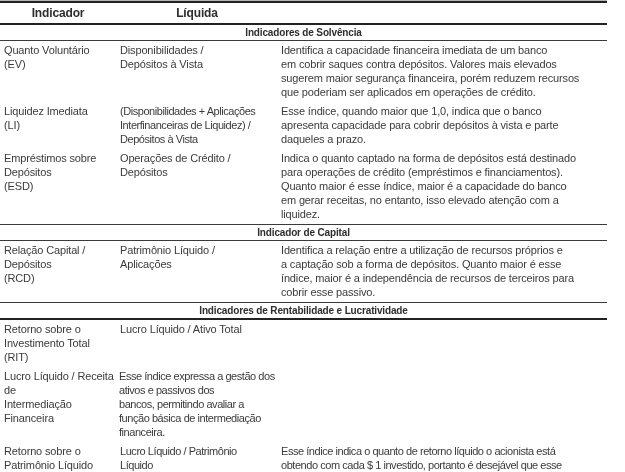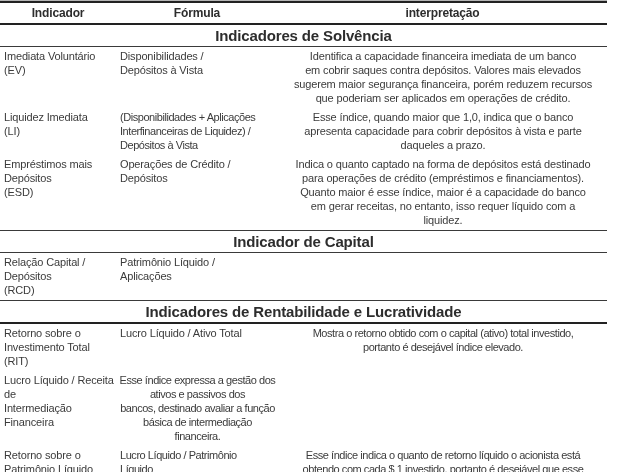--- a/index.html
+++ b/index.html
@@ -28,60 +28,59 @@
   .header-cell {
     text-align: center;
     font-weight: bold;
     font-size: 12px;
     color: #2d2d2d;
   }
 
   .section-row {
     text-align: center;
     font-weight: bold;
-    font-size: 15px;
+    font-size: 10px;
     color: #2d2d2d;
     padding: 2px 0 2px 0;
   }
 
   .row {
     display: grid;
     grid-template-columns: 116px 162px 1fr;
     padding: 2px 0 3px 0;
   }
   .cell {
     font-size: 11px;
     line-height: 14px;
     white-space: pre-line;
   }
   .c1 { padding-left: 4px; }
   .c2 { padding-left: 4px; }
-  .c3 { padding-left: 3px; padding-right: 2px; text-align: center; }
+  .c3 { padding-left: 3px; padding-right: 2px; }
   .narrow { letter-spacing: -0.45px; }
 </style>
 </head>
 <body>
 
 <div class="page">
 
   <div class="rule-top"></div>
 
   <div class="header-row">
     <div class="header-cell">Indicador</div>
-    <div class="header-cell">Fórmula</div>
-    <div class="header-cell">interpretação</div>
+    <div class="header-cell">Líquida</div>
   </div>
 
   <div class="rule-thick"></div>
 
   <div class="section-row">Indicadores de Solvência</div>
   <div class="rule-thin"></div>
 
   <div class="row">
-    <div class="cell c1">Imediata Voluntário
+    <div class="cell c1">Quanto Voluntário
 (EV)</div>
     <div class="cell c2">Disponibilidades /
 Depósitos à Vista</div>
     <div class="cell c3">Identifica a capacidade financeira imediata de um banco
 em cobrir saques contra depósitos. Valores mais elevados
 sugerem maior segurança financeira, porém reduzem recursos
 que poderiam ser aplicados em operações de crédito.</div>
   </div>
 
   <div class="row">
@@ -89,64 +88,66 @@
 (LI)</div>
     <div class="cell c2 narrow">(Disponibilidades + Aplicações
 Interfinanceiras de Liquidez) /
 Depósitos à Vista</div>
     <div class="cell c3">Esse índice, quando maior que 1,0, indica que o banco
 apresenta capacidade para cobrir depósitos à vista e parte
 daqueles a prazo.</div>
   </div>
 
   <div class="row">
-    <div class="cell c1">Empréstimos mais
+    <div class="cell c1">Empréstimos sobre
 Depósitos
 (ESD)</div>
     <div class="cell c2">Operações de Crédito /
 Depósitos</div>
     <div class="cell c3">Indica o quanto captado na forma de depósitos está destinado
 para operações de crédito (empréstimos e financiamentos).
 Quanto maior é esse índice, maior é a capacidade do banco
-em gerar receitas, no entanto, isso requer líquido com a
+em gerar receitas, no entanto, isso elevado atenção com a
 liquidez.</div>
   </div>
 
   <div class="rule-thin"></div>
 
   <div class="section-row">Indicador de Capital</div>
   <div class="rule-thin"></div>
 
   <div class="row">
     <div class="cell c1">Relação Capital /
 Depósitos
 (RCD)</div>
     <div class="cell c2">Patrimônio Líquido /
 Aplicações</div>
+    <div class="cell c3">Identifica a relação entre a utilização de recursos próprios e
+a captação sob a forma de depósitos. Quanto maior é esse
+índice, maior é a independência de recursos de terceiros para
+cobrir esse passivo.</div>
   </div>
 
   <div class="rule-thin"></div>
 
   <div class="section-row">Indicadores de Rentabilidade e Lucratividade</div>
   <div class="rule-thick"></div>
 
   <div class="row">
     <div class="cell c1">Retorno sobre o
 Investimento Total
 (RIT)</div>
     <div class="cell c2">Lucro Líquido / Ativo Total</div>
-    <div class="cell c3 narrow">Mostra o retorno obtido com o capital (ativo) total investido,
-portanto é desejável índice elevado.</div>
   </div>
 
   <div class="row">
     <div class="cell c2">Lucro Líquido / Receita de
 Intermediação Financeira</div>
     <div class="cell c3 narrow">Esse índice expressa a gestão dos ativos e passivos dos
-bancos, destinado avaliar a função básica de intermediação
+bancos, permitindo avaliar a função básica de intermediação
 financeira.</div>
   </div>
 
   <div class="row">
     <div class="cell c1">Retorno sobre o
 Patrimônio Líquido
 (RPL)</div>
     <div class="cell c2 narrow">Lucro Líquido / Patrimônio
 Líquido</div>
     <div class="cell c3 narrow">Esse índice indica o quanto de retorno líquido o acionista está

